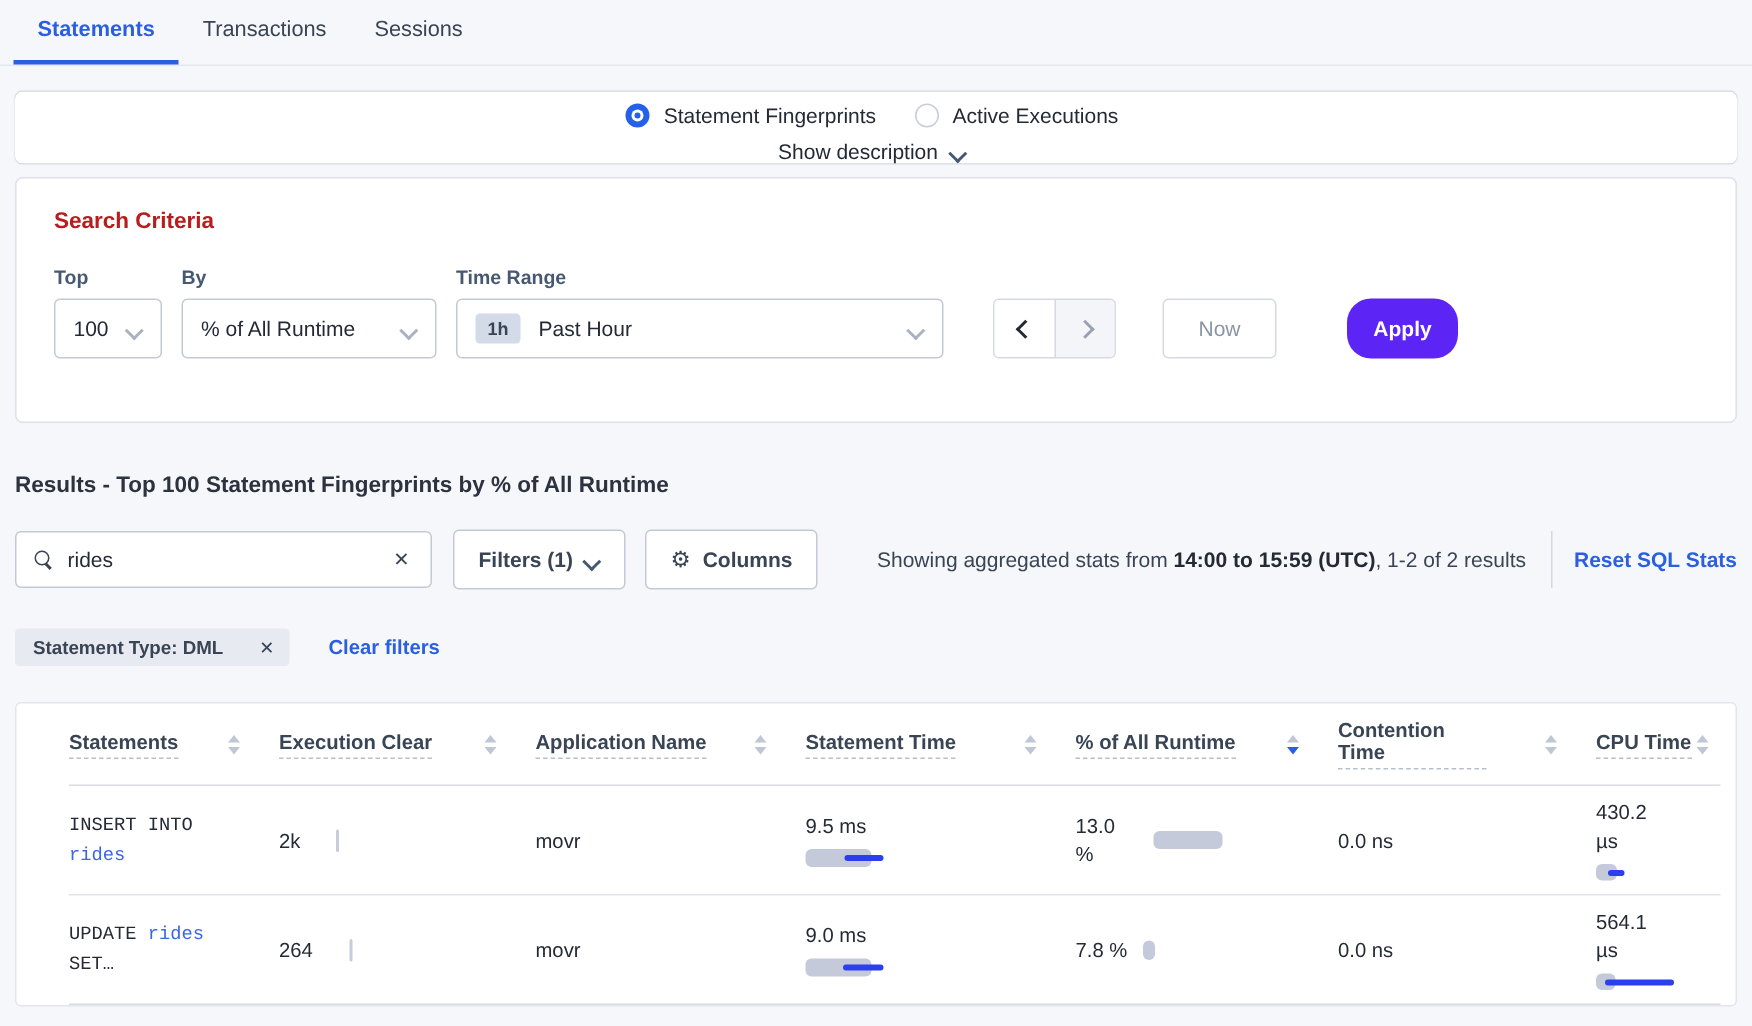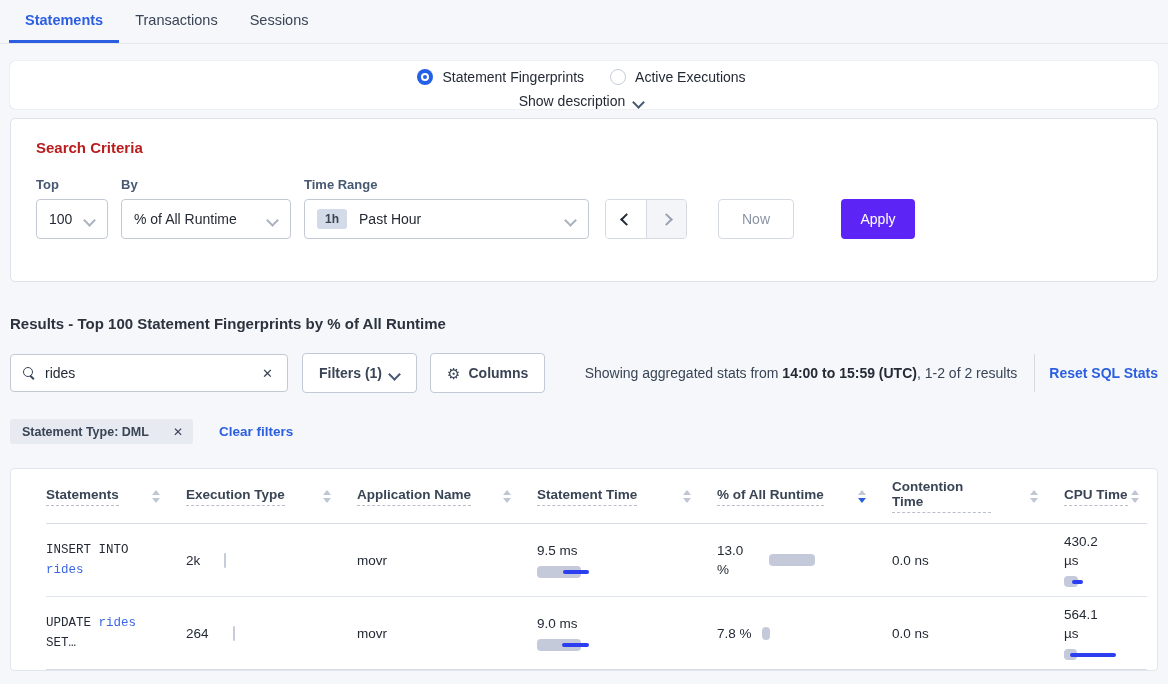--- a/index.html
+++ b/index.html
@@ -37,33 +37,33 @@
   .sc-title { font-size:15px; font-weight:700; color:#b91c1c; }
   .sc-controls { display:flex; margin-top:21px; align-items:flex-end; }
   .sc-field { margin-right:13px; }
   .sc-label { font-size:13px; font-weight:700; color:#475872; margin-bottom:7px; }
   .select { border:1px solid #c3c9d4; border-radius:4px; height:40px; background:#fff;
     display:flex; align-items:center; padding:0 12px; font-size:14px; color:#242a35; cursor:pointer; }
   .select .chev { margin-left:auto; }
   .select .chev::before { border-color:#aab2c0; }
   .sel-top { width:72px; }
   .sel-by { width:170px; }
-  .sel-range { width:285px; margin-right:3px;text-align:right; }
+  .sel-range { width:325px; margin-right:20px;text-align:right; }
   .range-badge { background:#d3dae8; color:#394455; font-size:12px; font-weight:700;
     border-radius:3px; padding:3px 8px; margin-right:12px; }
   .pager { display:flex; border:1px solid #d4d9e2; border-radius:4px; overflow:hidden; height:40px; margin-right:31px; }
   .pager-btn { width:40px; display:flex; align-items:center; justify-content:center; background:#fff; cursor:pointer; }
   .pager-btn.disabled { background:#f4f5f8; border-left:1px solid #d4d9e2; cursor:default; }
   .arr { width:9px; height:9px; border-right:2.5px solid #242a35; border-bottom:2.5px solid #242a35; }
   .arr.left  { transform:rotate(135deg); }
   .arr.right { transform:rotate(-45deg); border-color:#9aa2b1; }
   .now-btn { width:76px; height:40px; border:1px solid #d4d9e2; border-radius:4px; background:#fff;
     color:#8b94a5; font-size:14px; display:flex; align-items:center; justify-content:center; margin-right:47px; cursor:pointer; }
-  .apply-btn { width:74px; height:40px; border:none; border-radius:4px; background:#5c25f5;
-    color:#fff; font-size:14px; font-weight:400; display:flex; align-items:center; justify-content:center; cursor:pointer; }
+  .apply-btn { width:74px; height:40px; border:none; border-radius:16px; background:#5c25f5;
+    color:#fff; font-size:14px; font-weight:700; display:flex; align-items:center; justify-content:center; cursor:pointer; }
 
   
   .results-heading { font-size:15px; font-weight:700; color:#2c333f; margin:33px 10px 0; }
   .results-controls { display:flex; align-items:center; margin:21px 10px 0; height:40px; }
   .searchbox { width:278px; height:38px; border:1px solid #c3c9d4; border-radius:4px; background:#fff;
     display:flex; align-items:center; padding:0 12px; margin-right:14px; }
   .mag { width:12px; height:12px; position:relative; margin-right:10px; flex:none; }
   .mag::before { content:""; position:absolute; left:0; top:0; width:8px; height:8px;
     border:1.6px solid #394455; border-radius:50%; }
   .mag::after { content:""; position:absolute; left:8px; top:8px; width:5px; height:1.6px;
@@ -216,21 +216,21 @@
 <div class="card table-card">
   <div class="thead">
     <div class="th c-stmt">
       <span class="lbl">Statements</span>
       <span class="sort">
           <span class="tri-up"></span>
           <span class="tri-dn"></span>
         </span>
     </div>
     <div class="th c-exec">
-      <span class="lbl">Execution Type</span>
+      <span class="lbl">Execution Clear</span>
       <span class="sort">
           <span class="tri-up"></span>
           <span class="tri-dn"></span>
         </span>
     </div>
     <div class="th c-app">
       <span class="lbl">Application Name</span>
       <span class="sort">
           <span class="tri-up"></span>
           <span class="tri-dn"></span>

